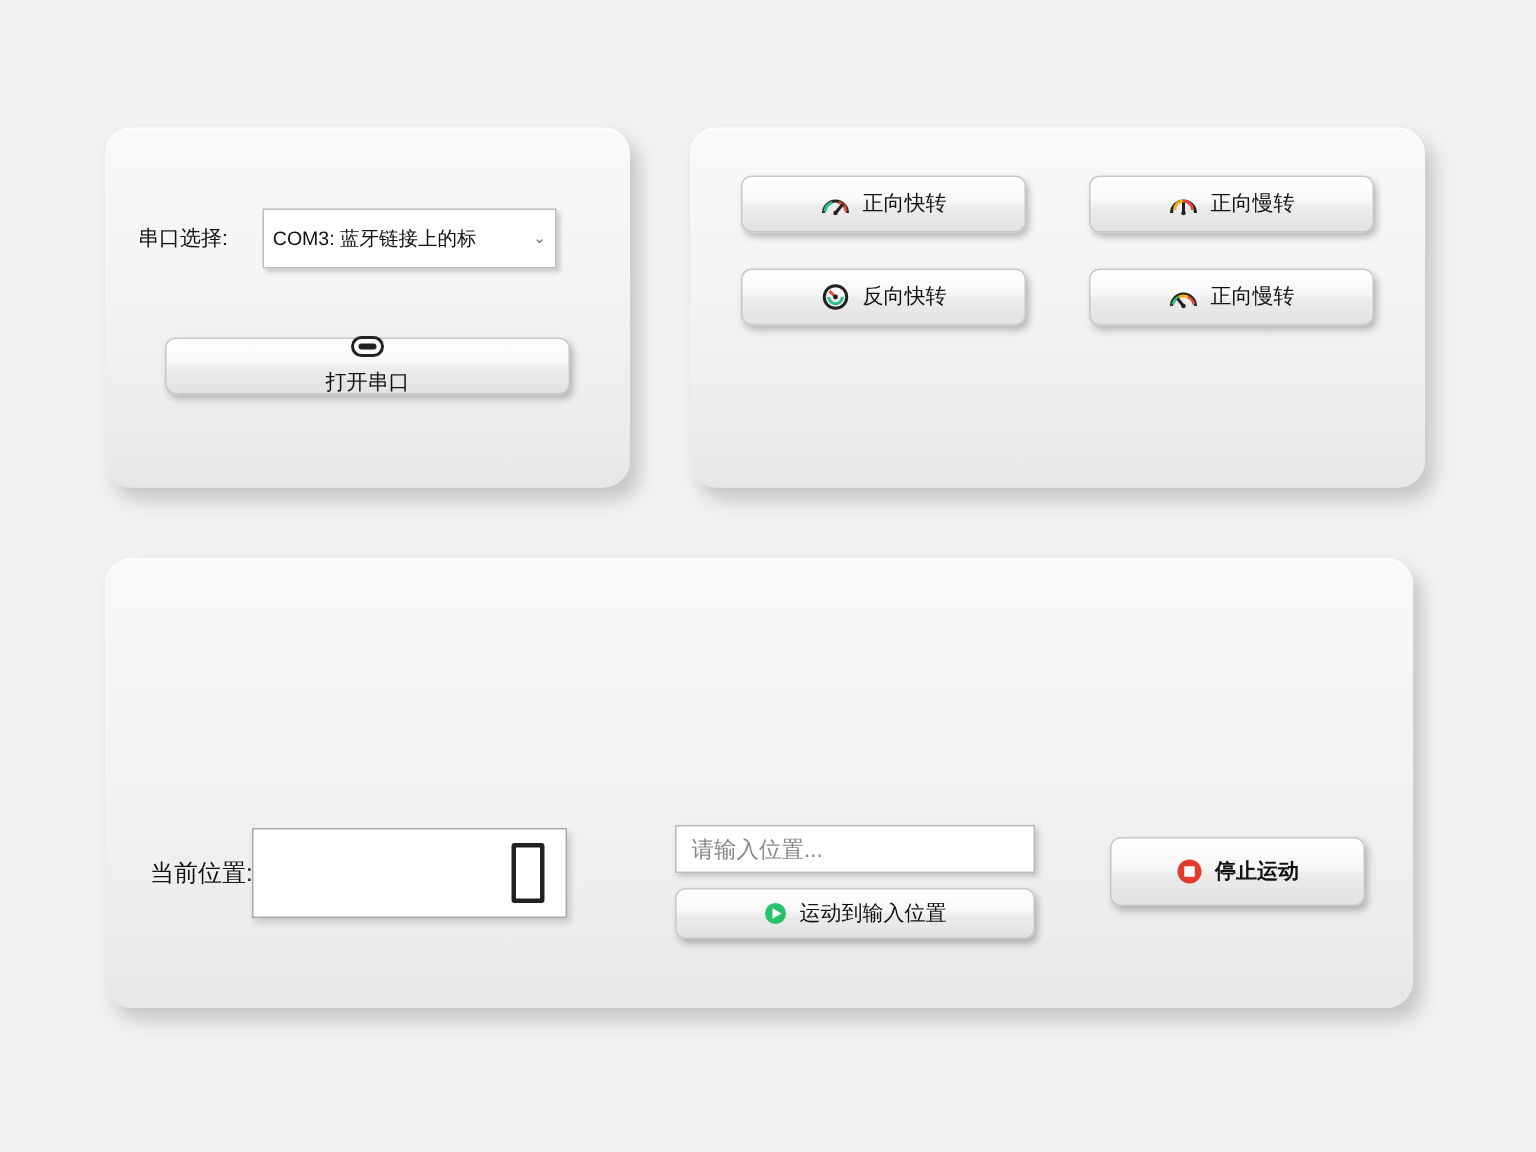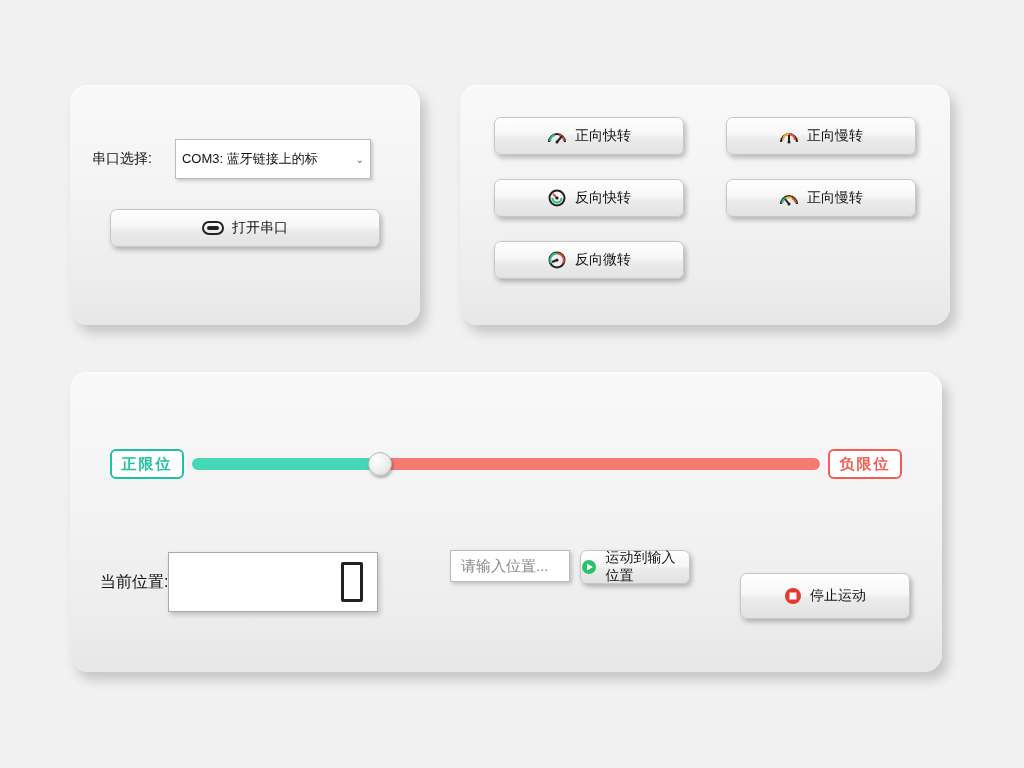--- a/index.html
+++ b/index.html
@@ -72,22 +72,23 @@
     position: absolute;
     right: 6px;
     top: 50%;
     transform: translateY(-50%);
     font-size: 10px;
     color: #666;
   }
   #open-serial-btn {
     position: absolute;
     left: 40px;
-    top: 124px;
+    top: 140px;
     width: 270px;
+    flex-direction: column;
   }
 
   
   .motion-grid {
     position: absolute;
     left: 34px;
     top: 32px;
     width: 422px;
     display: grid;
     grid-template-columns: 190px 190px;
@@ -177,43 +178,45 @@
     letter-spacing: 2px;
   }
 
   
   .goto-stack {
     position: absolute;
     left: 380px;
     top: 178px;
     width: 240px;
     display: flex;
+    flex-direction: column;
     gap: 10px;
   }
   .goto-input {
     width: 240px;
     height: 32px;
     background: #fff;
     border: 1px solid #bbb;
     box-shadow: 2px 2px 4px rgba(0,0,0,0.2);
     padding: 0 10px;
     font-size: 15px;
     color: #888;
     display: flex;
     align-items: center;
   }
   .goto-stack .btn { width: 240px; height: 34px; }
 
   
   #stop-btn {
     position: absolute;
     left: 670px;
-    top: 201px;
+    top: 186px;
     width: 170px;
     height: 46px;
+    font-weight: bold;
   }
 
   
   .seg0 {
     display: inline-block;
     width: 22px;
     height: 40px;
     border: 3px solid #222;
     border-radius: 2px;
   }
@@ -279,45 +282,26 @@
         <path d="M2 14 A8 8 0 0 1 18 14" fill="none" stroke="#222" stroke-width="2"></path>
         <path d="M3 13 A7 7 0 0 1 7 8" fill="none" stroke="#2fbd86" stroke-width="2"></path>
         <path d="M7 8 A7 7 0 0 1 13 8" fill="none" stroke="#f2b01e" stroke-width="2"></path>
         <path d="M13 8 A7 7 0 0 1 17 13" fill="none" stroke="#e04b3a" stroke-width="2"></path>
         <line x1="10" y1="14" x2="6" y2="9" stroke="#222" stroke-width="2"></line>
         <circle cx="10" cy="14" r="1.5" fill="#222"></circle>
       </svg>
       <span>正向慢转</span>
     </div>
 
-    <div class="btn">
-      <svg width="20" height="18" viewBox="0 0 20 18">
-        <circle cx="10" cy="9" r="7.5" fill="none" stroke="#222" stroke-width="2"></circle>
-        <path d="M4 12 A6.5 6.5 0 0 1 10 2.5" fill="none" stroke="#2fbd86" stroke-width="2"></path>
-        <path d="M10 2.5 A6.5 6.5 0 0 1 16 12" fill="none" stroke="#e04b3a" stroke-width="2"></path>
-        <line x1="10" y1="9" x2="5" y2="11" stroke="#222" stroke-width="2"></line>
-        <circle cx="10" cy="9" r="1.6" fill="#222"></circle>
-      </svg>
-      <span>反向微转</span>
-    </div>
 
   </div>
 </div>
 
 <div id="panel-position" class="panel">
 
-  <div class="slider-wrap">
-    <div class="limit-badge limit-pos">正限位</div>
-    <div class="track">
-      <div class="track-left" id="track-left" style="width: 30%;"></div>
-      <div class="track-right" id="track-right" style="width: 70%; left: 30%;"></div>
-      <div class="knob" id="knob" style="left: 30%;"></div>
-    </div>
-    <div class="limit-badge limit-neg">负限位</div>
-  </div>
 
   <div class="pos-row">
     <span class="pos-label">当前位置:</span>
     <div class="pos-display">
       <span class="seg0" title="0"></span>
     </div>
   </div>
 
   <div class="goto-stack">
     <div class="goto-input">

